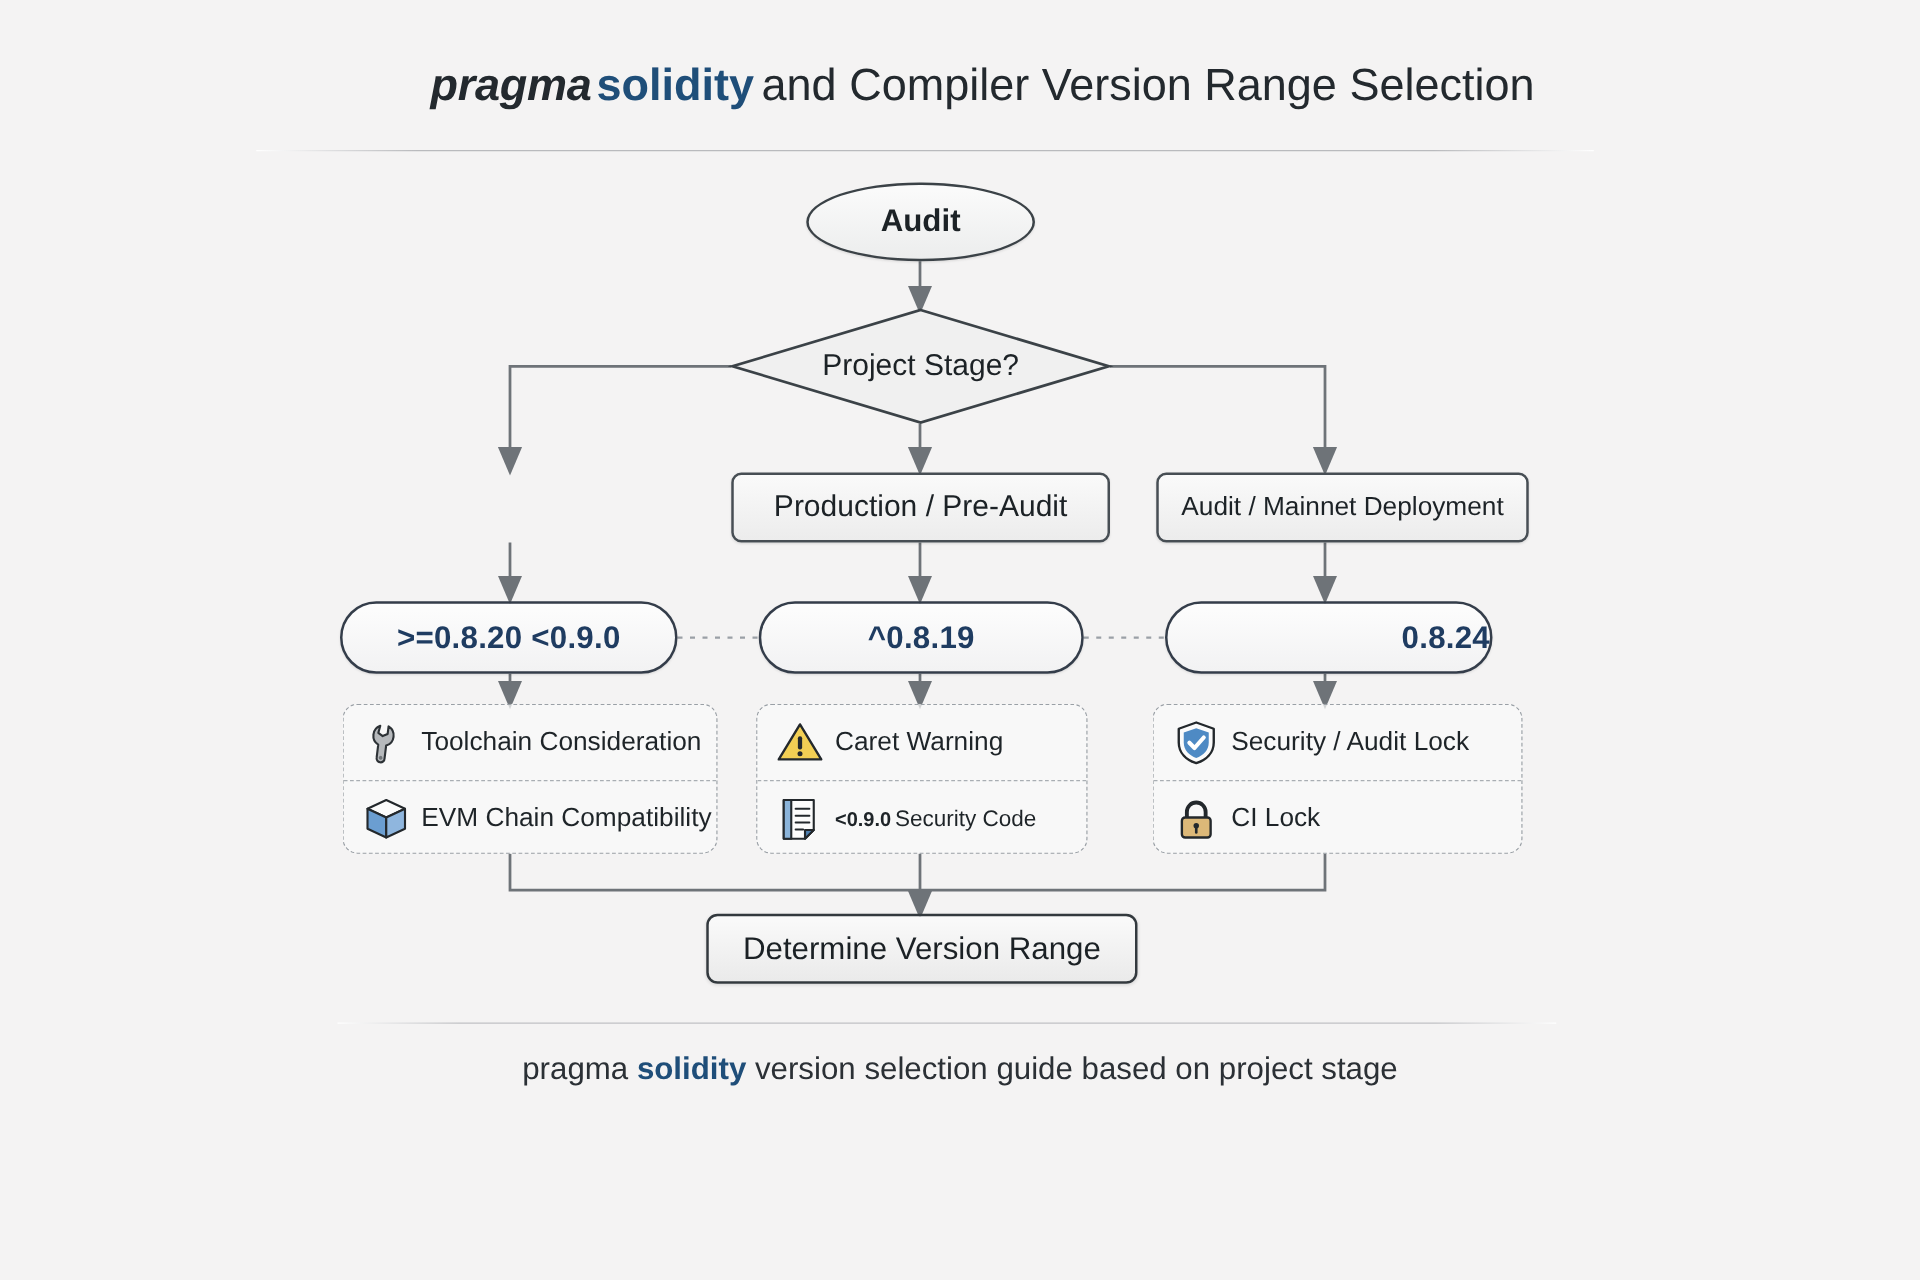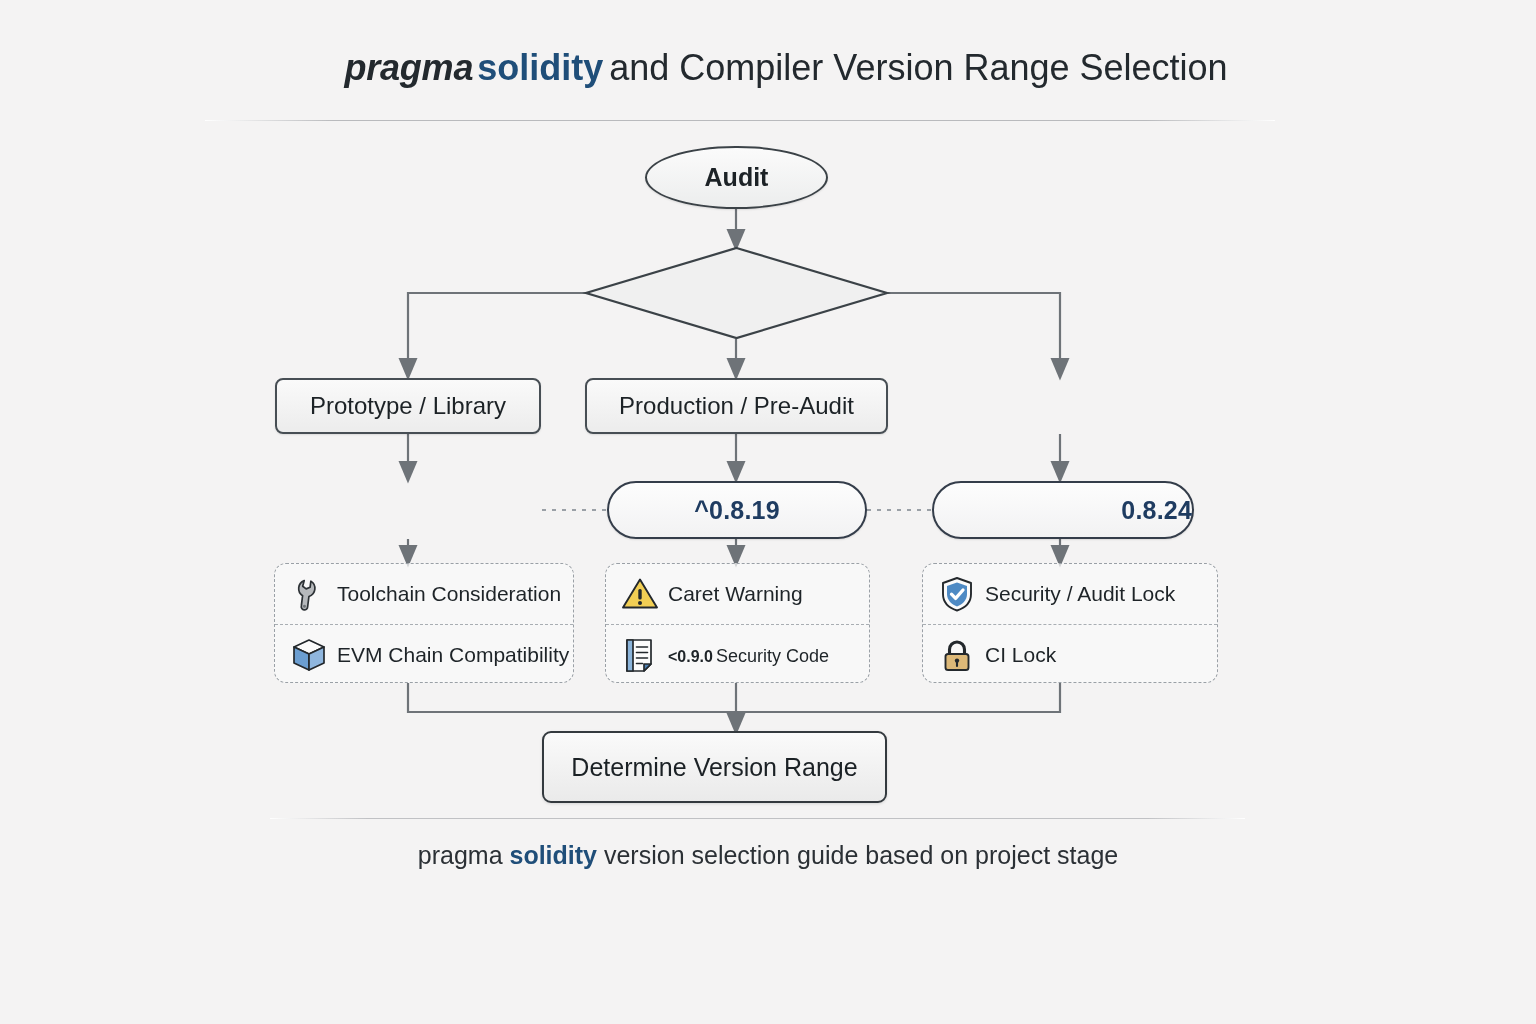--- a/index.html
+++ b/index.html
@@ -101,21 +101,21 @@
     height:60px;display:flex;align-items:center;padding-left:14px;
     box-sizing:border-box;
   }
   .card-row + .card-row{border-top:1.4px dashed #a9aeb3;}
   .card-ico{width:40px;height:40px;flex:0 0 40px;margin-right:8px;display:block;}
   .card-lbl{font-size:21px;color:#1e2428;white-space:nowrap;}
   .card-lbl .strong{font-weight:700;font-size:16px;}
   .card-lbl .small{font-size:18px;margin-left:3px;}
 
   .final-node{
-    left:542px;top:731px;width:345px;height:72px;
+    left:565px;top:731px;width:345px;height:56px;
     border:2px solid #33393e;border-radius:9px;
     background:linear-gradient(180deg,#fafafa,#eaeaea);
     font-size:25px;font-weight:500;color:#1b2125;
     box-shadow:0 1px 3px rgba(0,0,0,.12);
   }
 </style>
 </head>
 <body>
 
 <div id="stage">
@@ -158,28 +158,34 @@
       <path d="M867,510 L932,510"></path>
     </g>
 
     <path d="M736.5,248 L887,293 L736.5,338 L586,293 Z" fill="#f0f0f0" stroke="#3b4247" stroke-width="2.2"></path>
   </svg>
 
   <div class="node start-node">
     <span>Audit</span>
   </div>
 
-
-  <div class="node stage-box stage-1">
-    <span>Prototype / Library</span>
-  </div>
+  <div class="diamond-wrap">
+    <div class="diamond-label">Project Stage?</div>
+  </div>
+
   <div class="node stage-box stage-2">
     <span>Production / Pre-Audit</span>
   </div>
-
+  <div class="node stage-box stage-3">
+    <span>Audit / Mainnet Deployment</span>
+  </div>
+
+  <div class="node pill pill-1">
+    <span>&gt;=0.8.20 &lt;0.9.0</span>
+  </div>
   <div class="node pill pill-2">
     <span>^0.8.19</span>
   </div>
   <div class="node pill pill-3">
     <span>0.8.24</span>
   </div>
 
   <div class="card card-1">
     <div class="card-row">
       <svg class="card-ico" viewBox="0 0 40 40">

